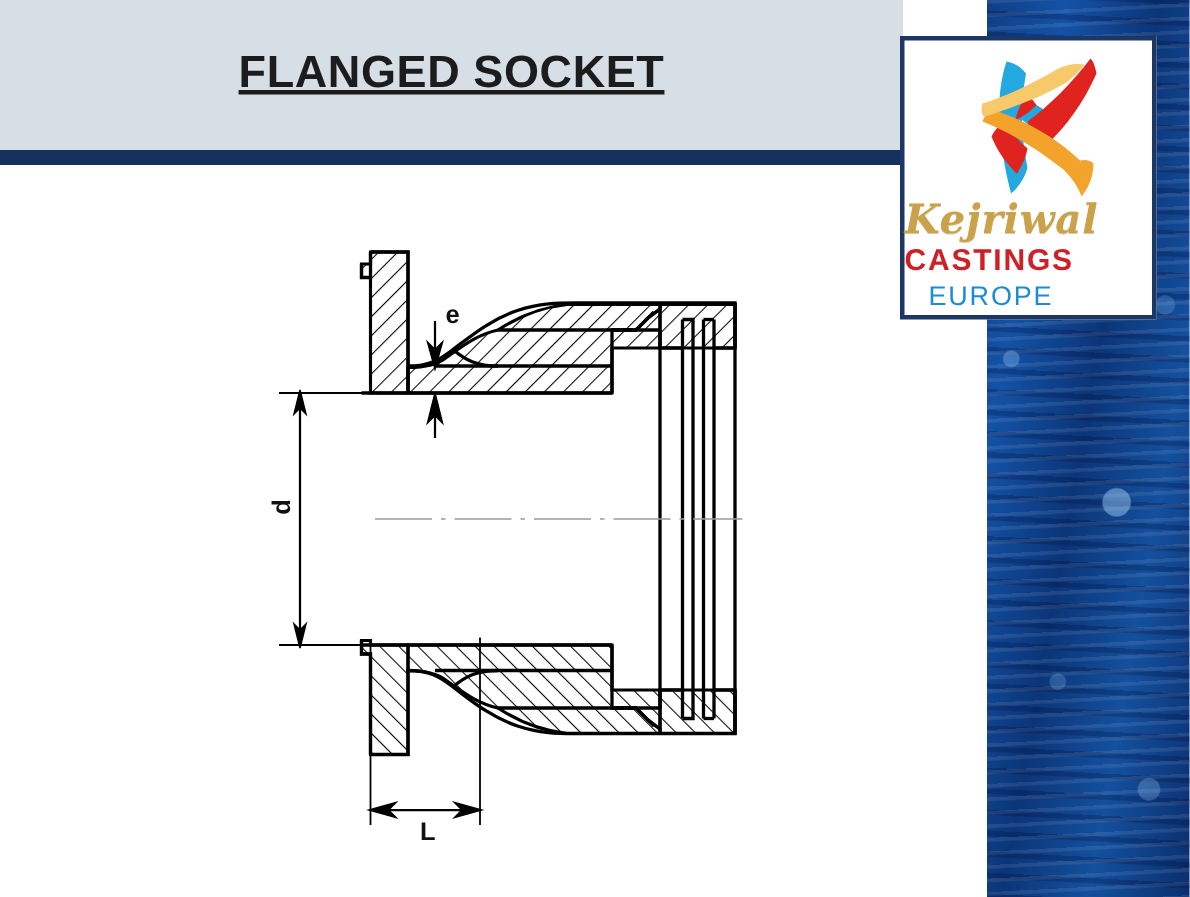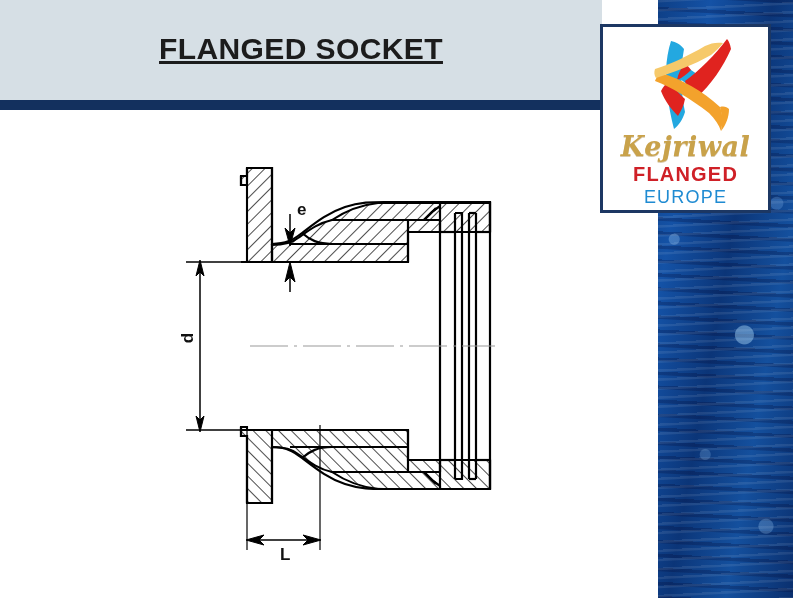--- a/index.html
+++ b/index.html
@@ -64,21 +64,21 @@
   
   #logo-box {
     position: absolute;
     left: 600px; top: 24px;
     width: 171px; height: 189px;
     background: #ffffff;
     border: 3px solid #1c3763;
     box-sizing: border-box;
   }
   #logo-mark { position: absolute; left: 38px; top: 6px; }
-  .logo-text { position: absolute; width: 100%; text-align: center; }
+  .logo-text { position: absolute; width: 100%; }
   #logo-script {
     top: 104px;
     font-family: "DejaVu Serif", serif;
     font-style: italic;
     font-weight: bold;
     font-size: 27px;
     color: #c9a24a;
     letter-spacing: .5px;
     text-shadow: 0 1px 0 rgba(140,100,20,.35);
   }
@@ -89,20 +89,21 @@
     font-size: 20px;
     color: #cf2027;
     letter-spacing: 1.2px;
   }
   #logo-europe {
     top: 160px;
     font-family: "Liberation Sans", sans-serif;
     font-size: 18px;
     color: #1f8bd2;
     letter-spacing: 1.2px;
+    margin-left: 16px;
   }
 
   
   #drawing { position: absolute; left: 0; top: 0; }
   .dim-label {
     position: absolute;
     font-family: "Liberation Sans", sans-serif;
     font-weight: bold;
     font-size: 17px;
     color: #111;
@@ -138,21 +139,21 @@
     <path d="M14 48 C30 54 50 66 68 80 C74 86 78 92 80 98
              C82 90 82 82 79 74 C62 58 40 46 20 40
              C17 42 15 45 14 48 Z" fill="#f3a22c"></path>
     <path d="M15 45 C33 39 53 32 70 22 C75 18 79 14 82 10
              C76 9 70 10 64 13 C47 23 30 31 14 36
              C13 39 13 42 15 45 Z" fill="#f6c96a"></path>
     <path d="M79 74 C81 82 82 90 80 98 C85 92 88 84 88 76
              C86 74 83 73 79 74 Z" fill="#f3a22c"></path>
   </svg>
   <div class="logo-text" id="logo-script">Kejriwal</div>
-  <div class="logo-text" id="logo-castings">FLANGED</div>
+  <div class="logo-text" id="logo-castings">CASTINGS</div>
   <div class="logo-text" id="logo-europe">EUROPE</div>
 </div>
 
 <svg id="drawing" width="793" height="598" viewBox="0 0 793 598">
   <defs>
     <pattern id="hatch" width="9" height="9" patternUnits="userSpaceOnUse" patternTransform="rotate(45)">
       <line x1="0" y1="0" x2="0" y2="9" stroke="#000" stroke-width="1.4"></line>
     </pattern>
     <pattern id="hatch2" width="9" height="9" patternUnits="userSpaceOnUse" patternTransform="rotate(-45)">
       <line x1="0" y1="0" x2="0" y2="9" stroke="#000" stroke-width="1.4"></line>

